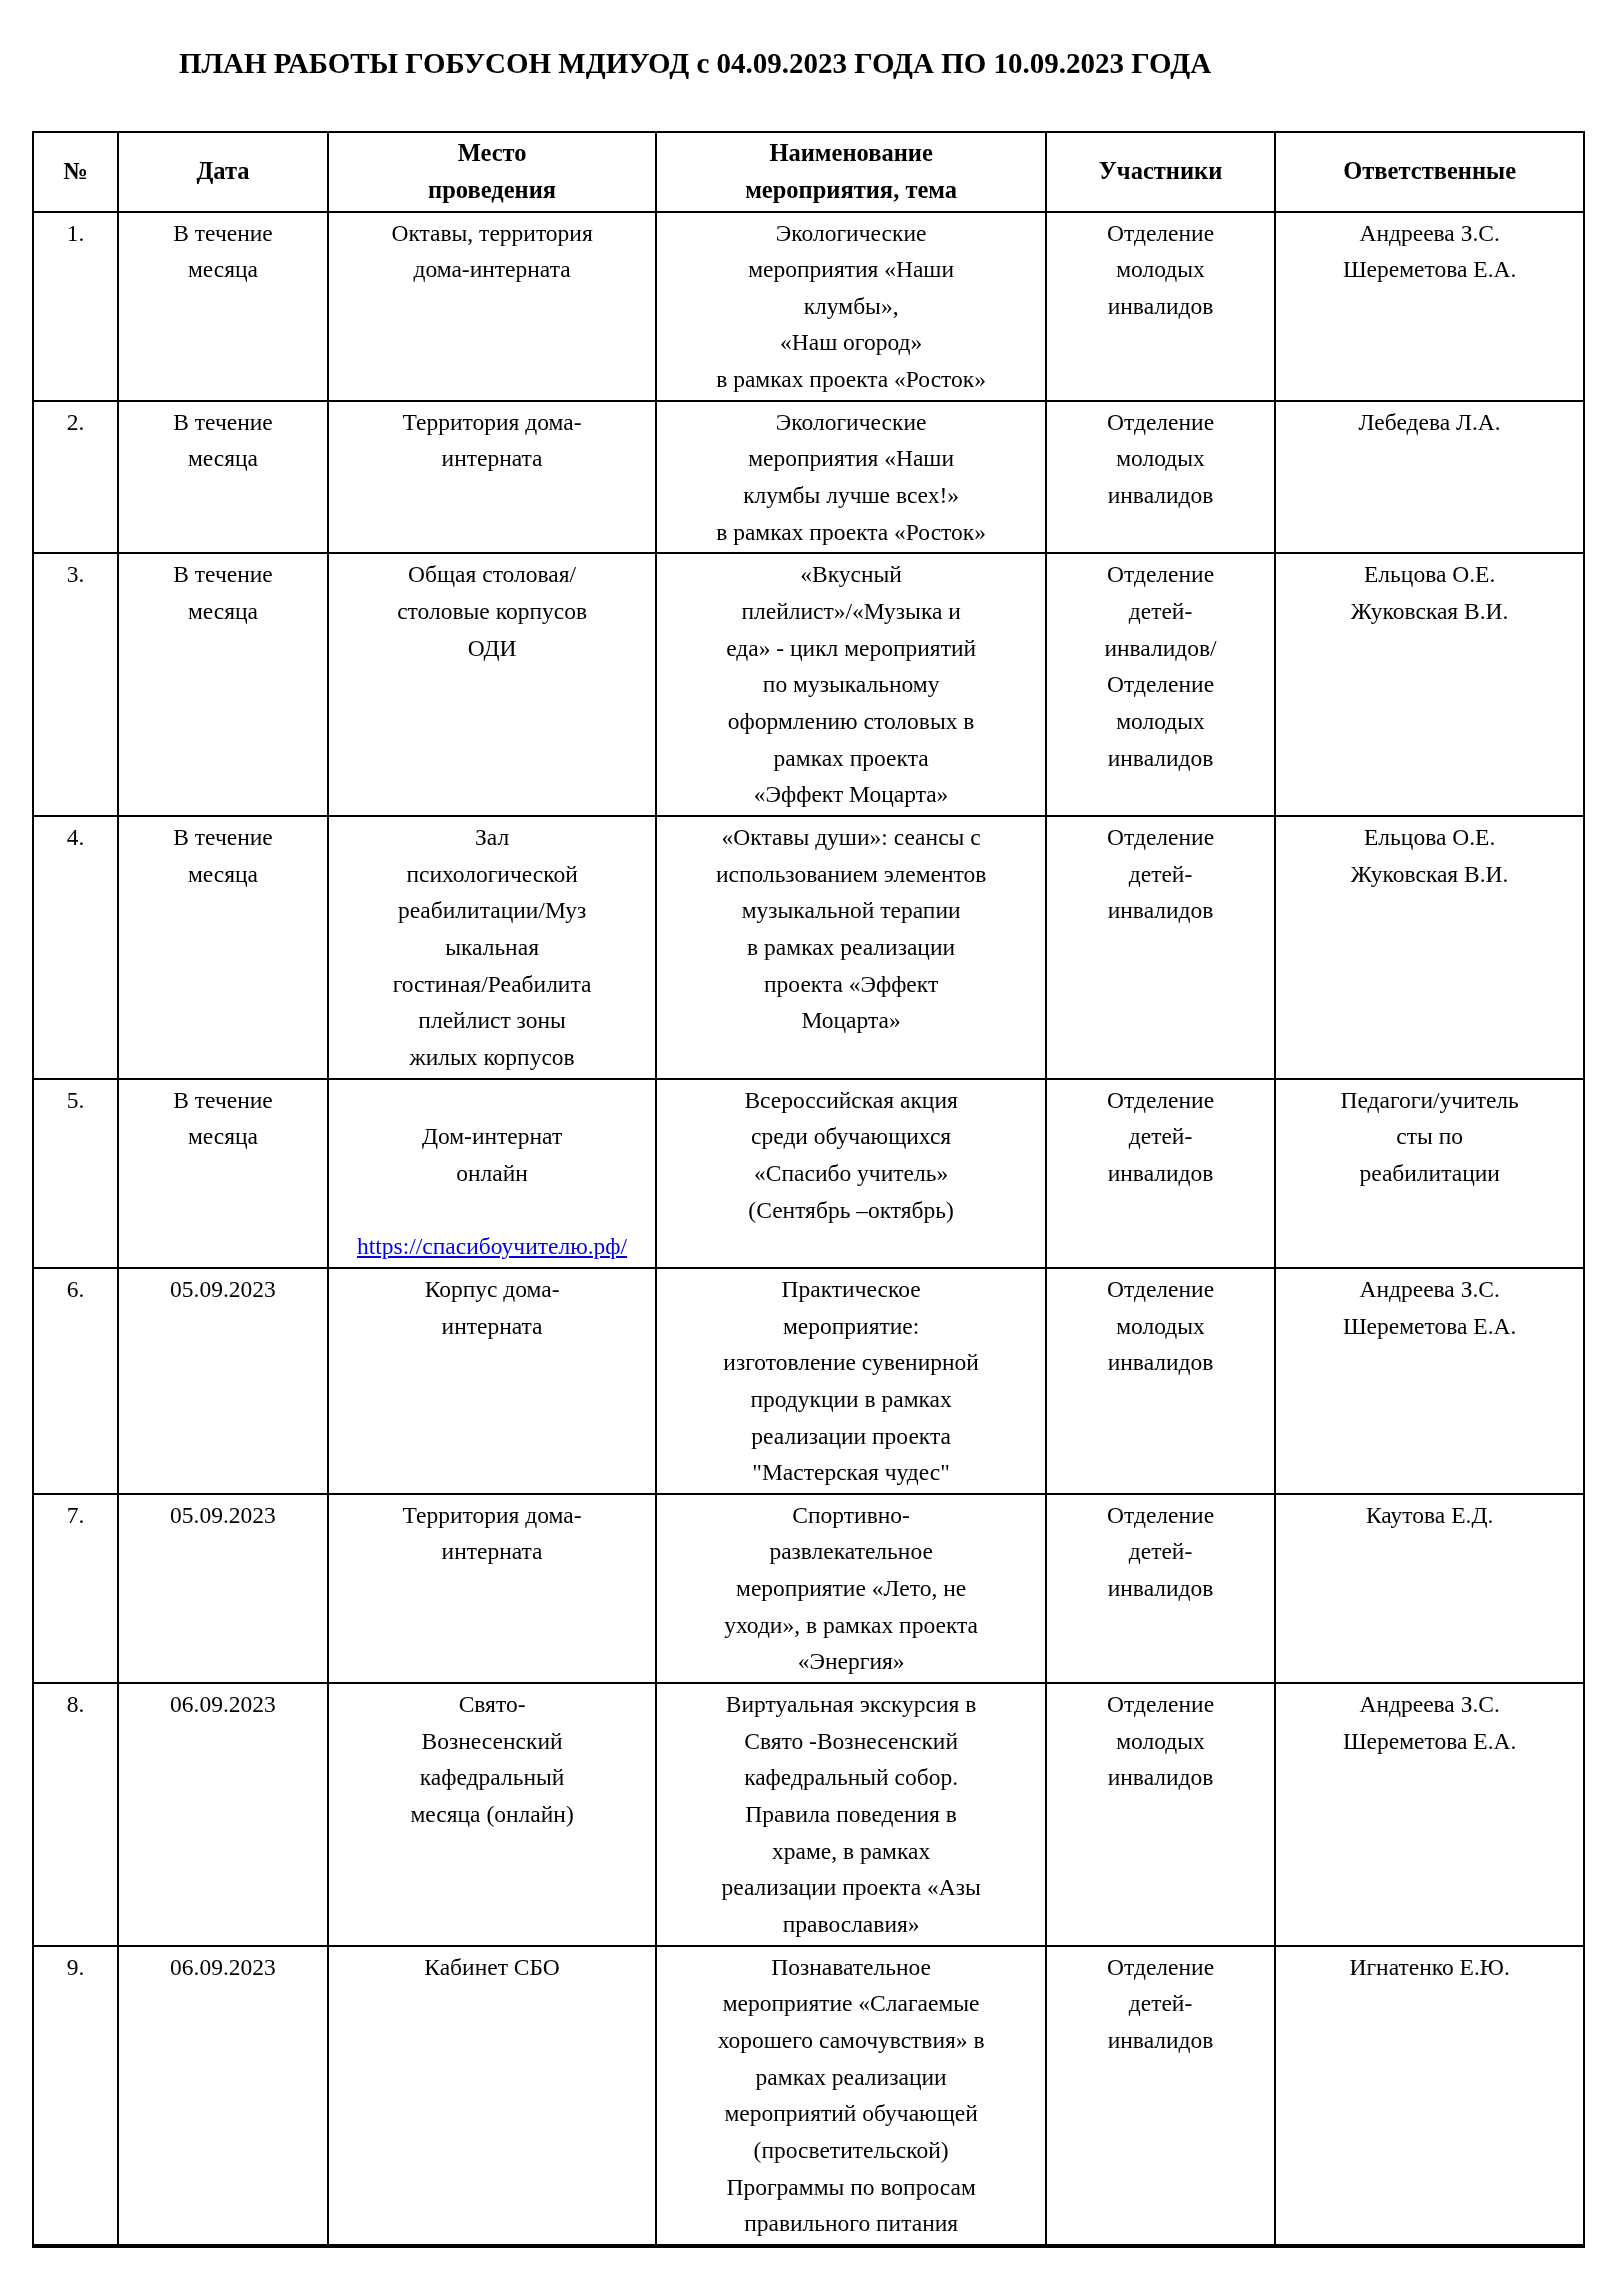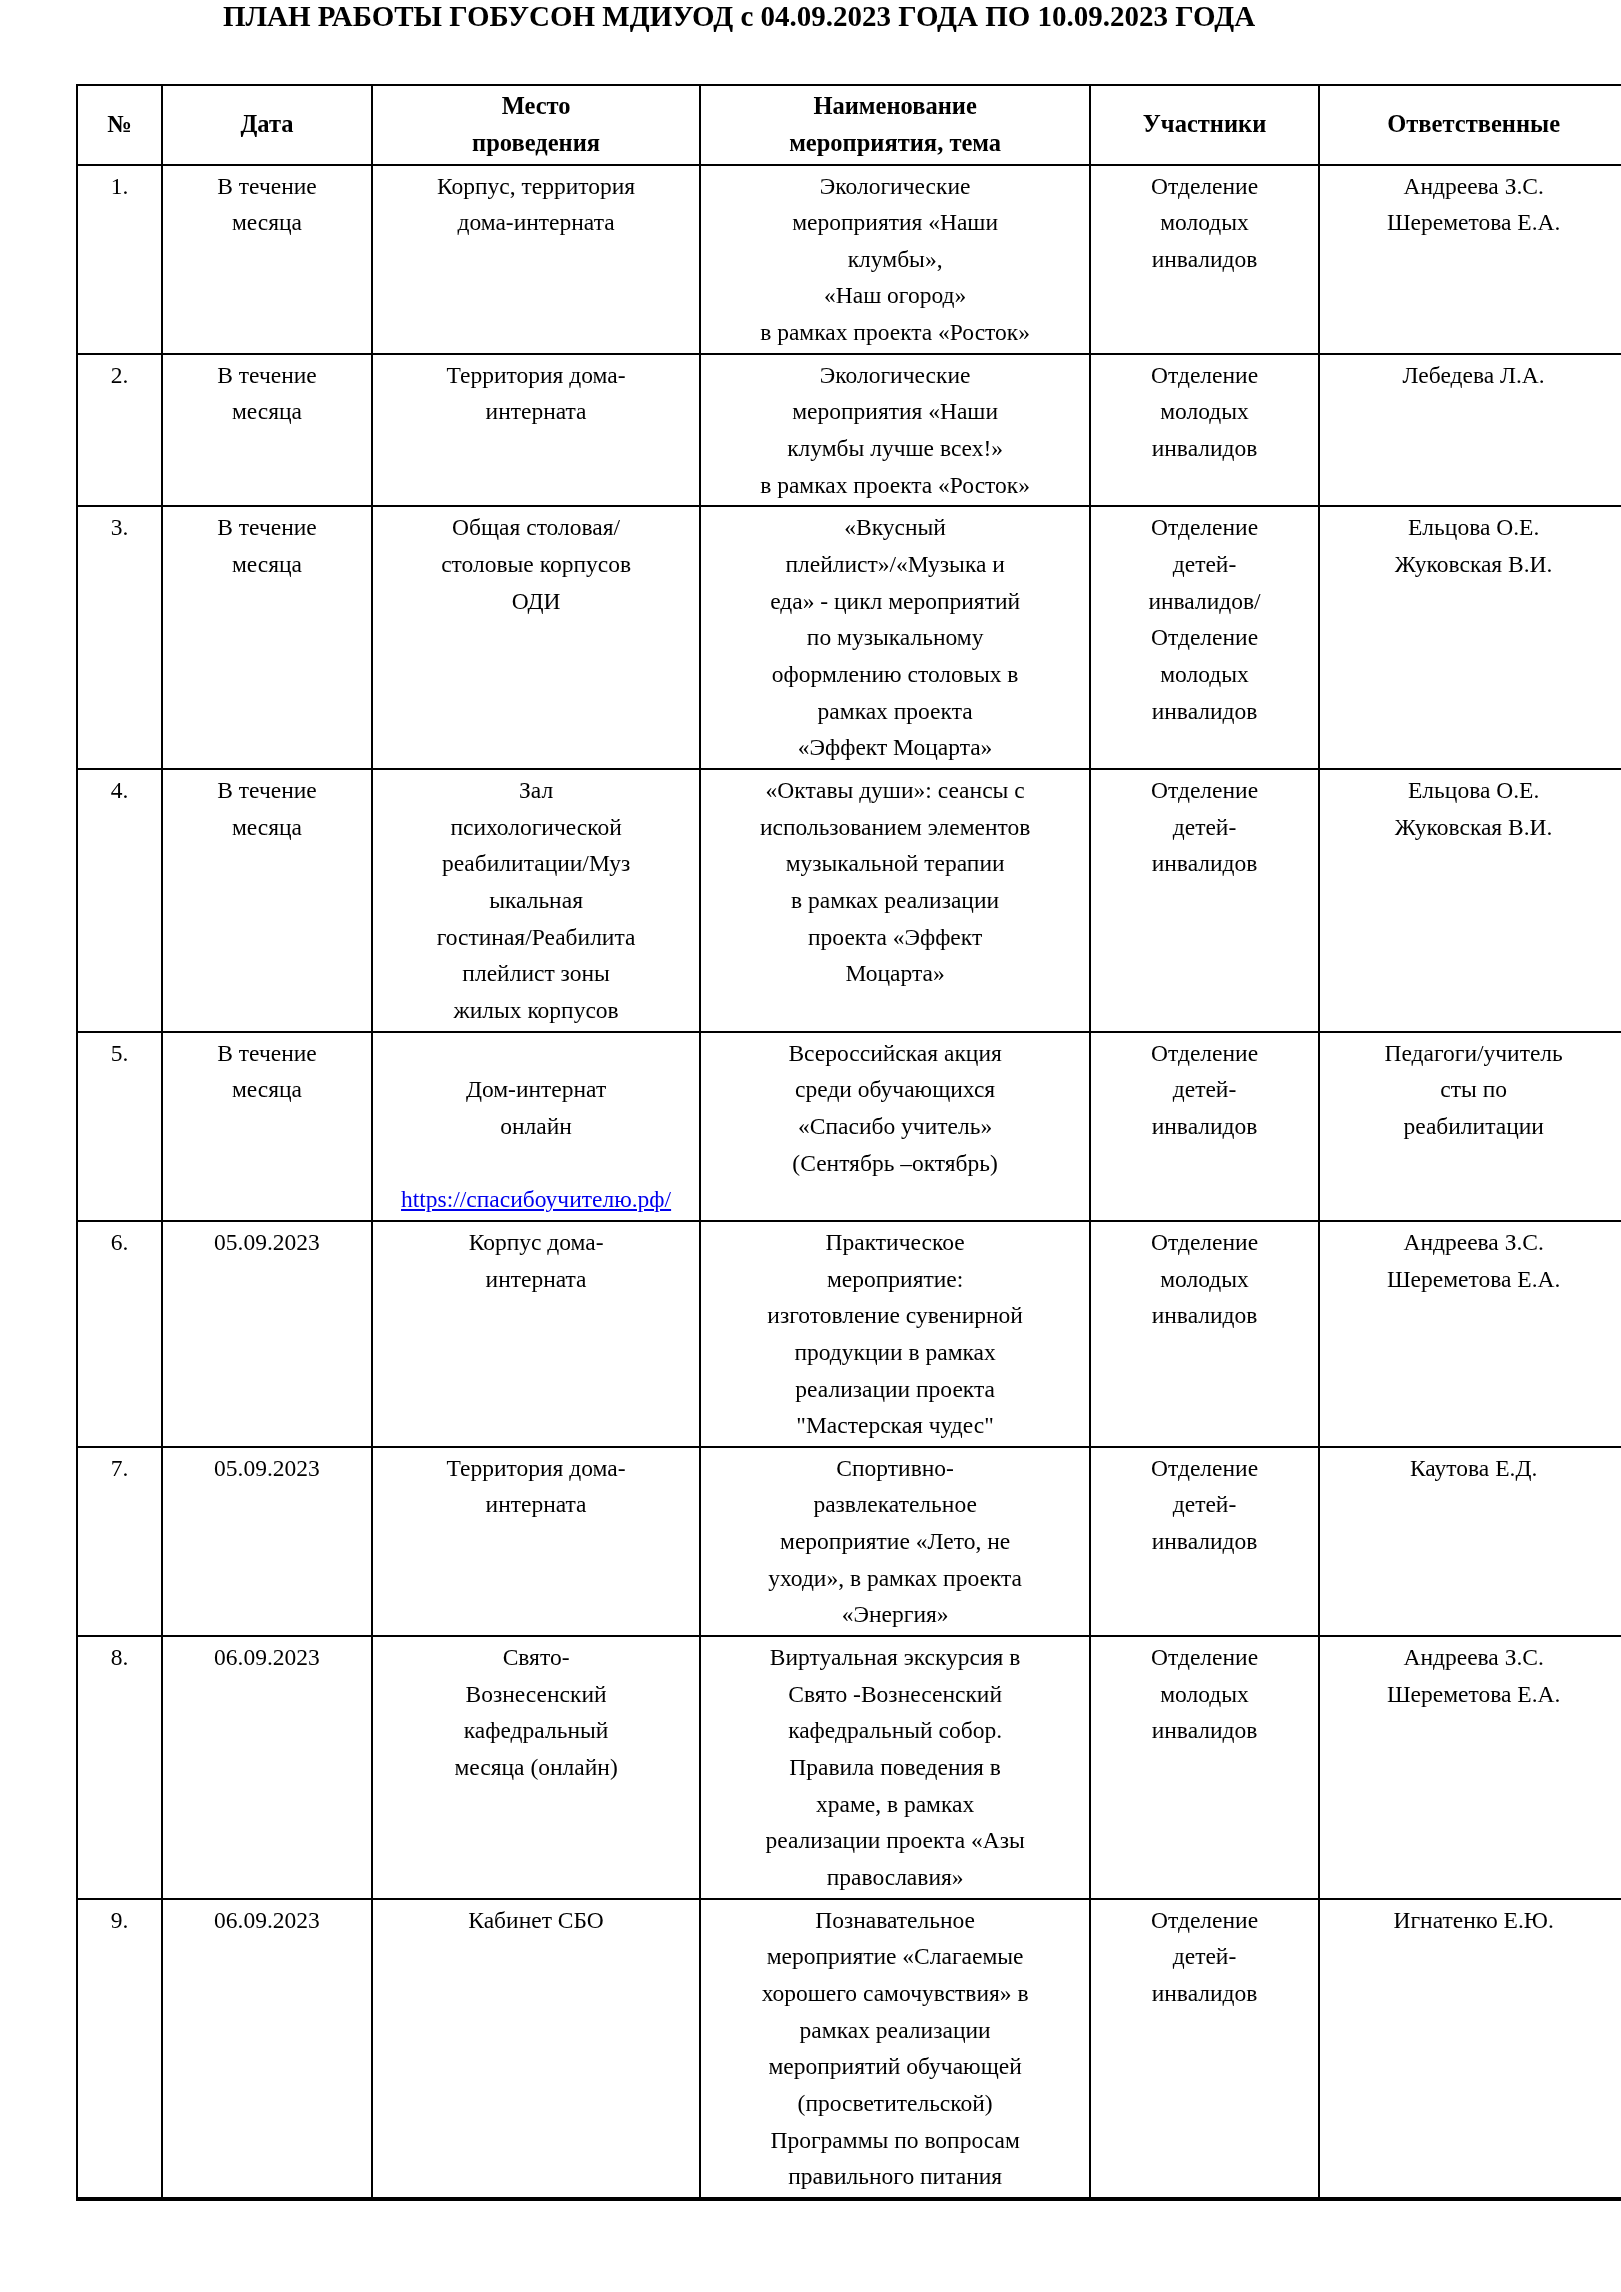--- a/index.html
+++ b/index.html
@@ -9,21 +9,21 @@
     width: 1621px;
   }
   body {
     font-family: "Liberation Serif", "DejaVu Serif", serif;
     color: #000000;
   }
   .page {
     width: 1390px;
     min-height: 2293px;
     box-sizing: border-box;
-    margin-left: 44px;
+    padding-top: 47px;
   }
   .doc-title {
     text-align: center;
     font-weight: bold;
     font-size: 29px;
     letter-spacing: 0px;
     margin: 0 59px 51px 59px;
     white-space: pre-line;
   }
   table.plan {
@@ -89,21 +89,21 @@
 мероприятия, тема</th>
         <th>Участники</th>
         <th>Ответственные</th>
       </tr>
     </thead>
     <tbody>
       <tr>
         <td>1.</td>
         <td>В течение
 месяца</td>
-        <td>Корпус, территория
+        <td>Октавы, территория
 дома-интерната</td>
         <td>Экологические
 мероприятия «Наши
 клумбы»,
 «Наш огород»
 в рамках проекта «Росток»</td>
         <td>Отделение
 молодых
 инвалидов</td>
         <td>Андреева З.С.

